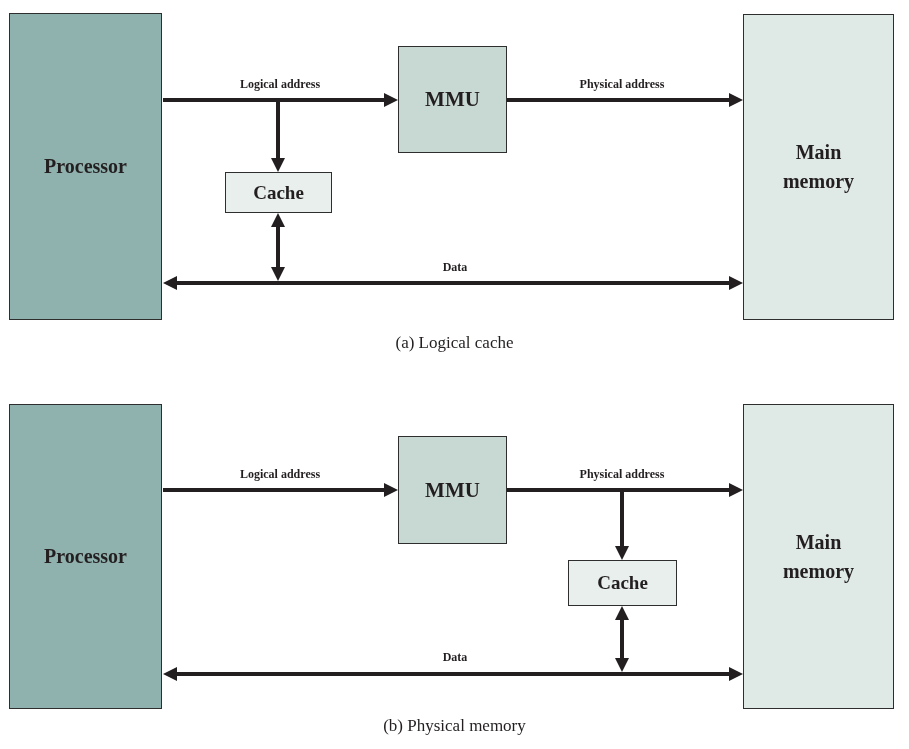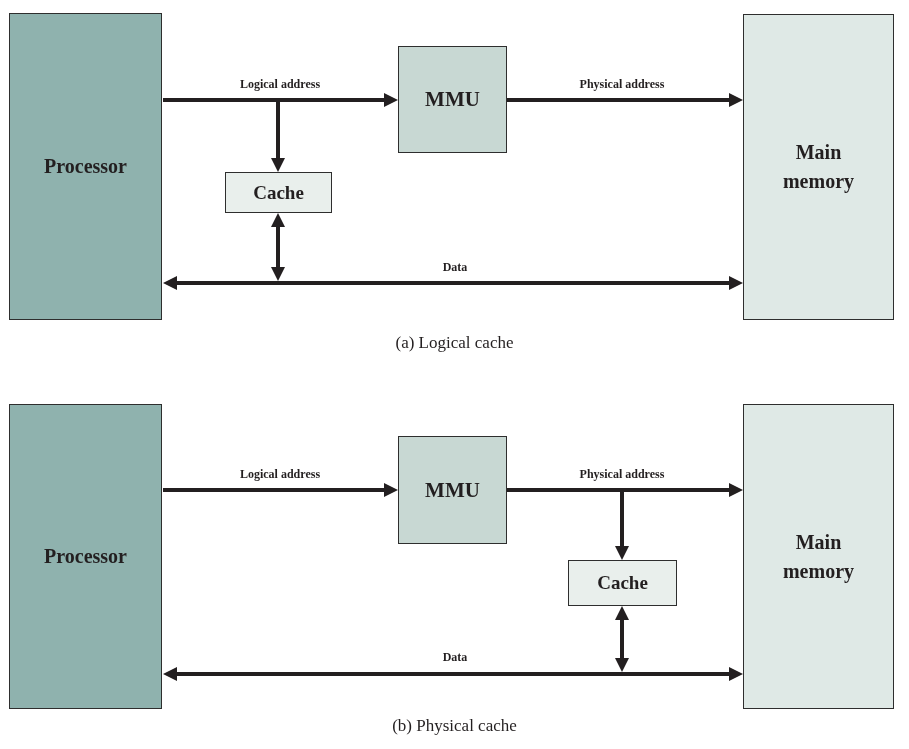--- a/index.html
+++ b/index.html
@@ -156,16 +156,16 @@
     <div class="hline b-data-line"></div>
     <div class="arr arr-r b-data-headr"></div>
 
     <div class="box b-mm" style="background-color: rgb(223, 233, 230);">
       <span class="mm-label">
         <span>Main</span>
         <span>memory</span>
       </span>
     </div>
 
-    <div class="caption b-cap">(b) Physical cache</div>
+    <div class="caption b-cap">(b) Physical memory</div>
   </section>
 
 </div>
 
 </body></html>

